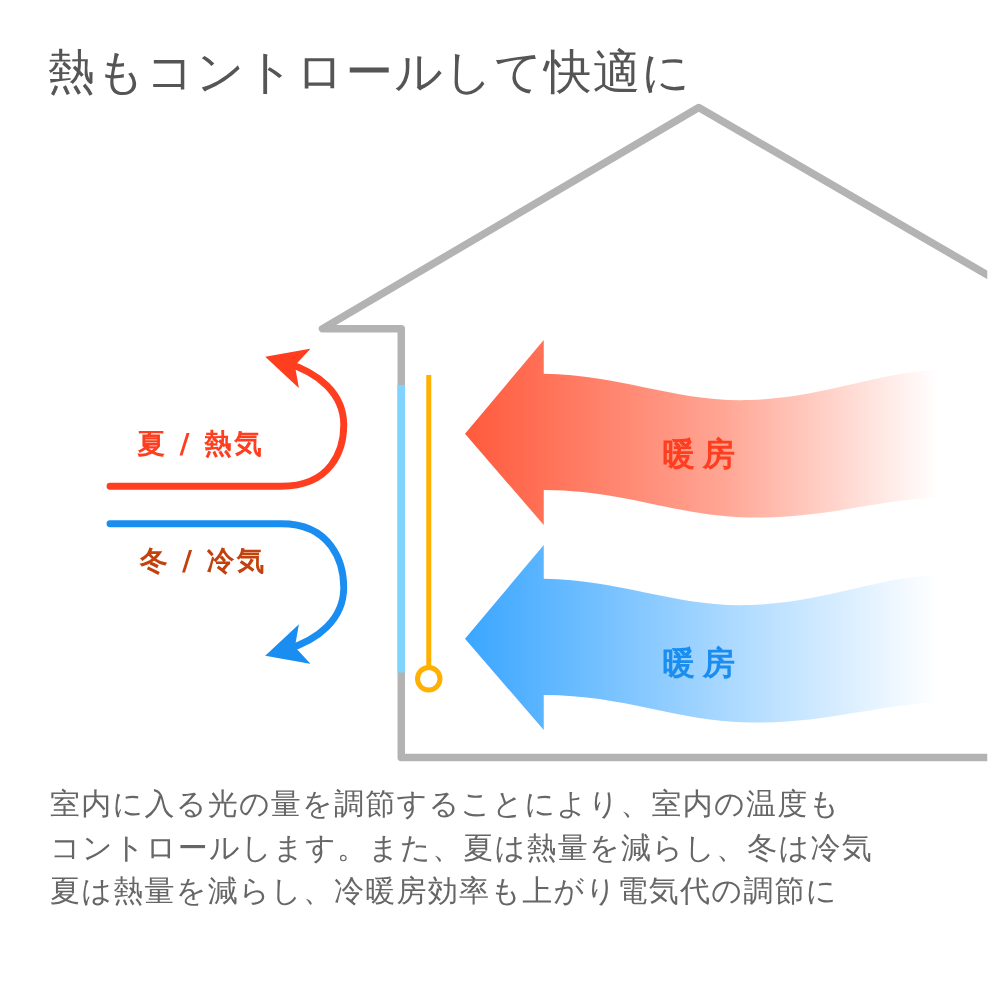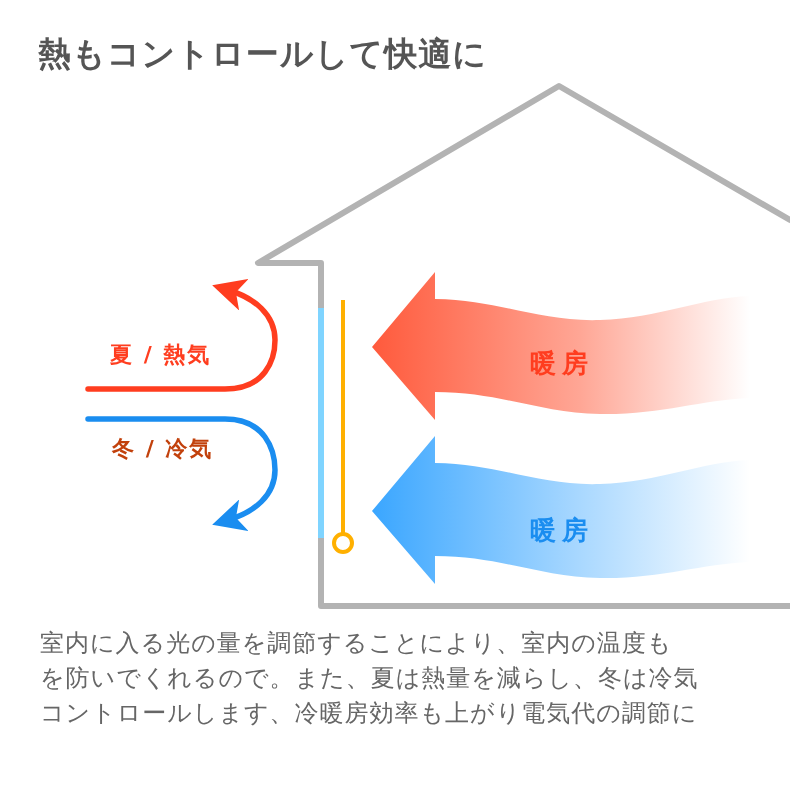--- a/index.html
+++ b/index.html
@@ -1,18 +1,18 @@
 <!DOCTYPE html>
 <html><head>
   <meta charset="utf-8">
   <style>
     html, body { margin: 0; padding: 0; background: #ffffff; }
     body { width: 790px; height: 791px; position: relative; overflow: hidden;
            font-family: "DejaVu Sans", "Liberation Sans", sans-serif; }
-    .title { position: absolute; left: 38px; top: 32px; font-size: 33px; font-weight: bold;
+    .title { position: absolute; left: 38px; top: 32px; font-size: 38px; font-weight: normal;
              color: #555555; letter-spacing: 1px; white-space: nowrap; }
     svg.diagram { position: absolute; left: 0; top: 0; }
     .label { position: absolute; font-size: 22px; font-weight: bold; white-space: nowrap; letter-spacing: 2px; }
     .summer { left: 110px; top: 340px; color: #ff3d1f; }
     .winter { left: 112px; top: 434px; color: #c2410c; }
     .heat-top { left: 530px; top: 346px; color: #ff3d1f; font-size: 26px; letter-spacing: 6px; }
     .heat-bottom { left: 530px; top: 513px; color: #1a8df0; font-size: 26px; letter-spacing: 6px; }
     .desc { position: absolute; left: 40px; top: 626px; width: 730px; font-size: 24px;
             line-height: 35px; color: #666666; margin: 0; letter-spacing: 1px; }
     .desc span { display: block; white-space: nowrap; }
@@ -64,15 +64,15 @@
            L750,562 C700,564 660,579 600,578 C540,577 500,556 435,556 L435,584 Z" fill="url(#gradBlue)"></path>
 </svg>
 
 <div class="label summer">夏 / 熱気</div>
 <div class="label winter">冬 / 冷気</div>
 <div class="label heat-top">暖房</div>
 <div class="label heat-bottom">暖房</div>
 
 <p class="desc">
   <span>室内に入る光の量を調節することにより、室内の温度も</span>
-  <span>を防いでくれるので。また、夏は熱量を減らし、冬は冷気</span>
-  <span>コントロールします、冷暖房効率も上がり電気代の調節に</span>
+  <span>コントロールします。また、夏は熱量を減らし、冬は冷気</span>
+  <span>夏は熱量を減らし、冷暖房効率も上がり電気代の調節に</span>
 </p>
 
 </body></html>

